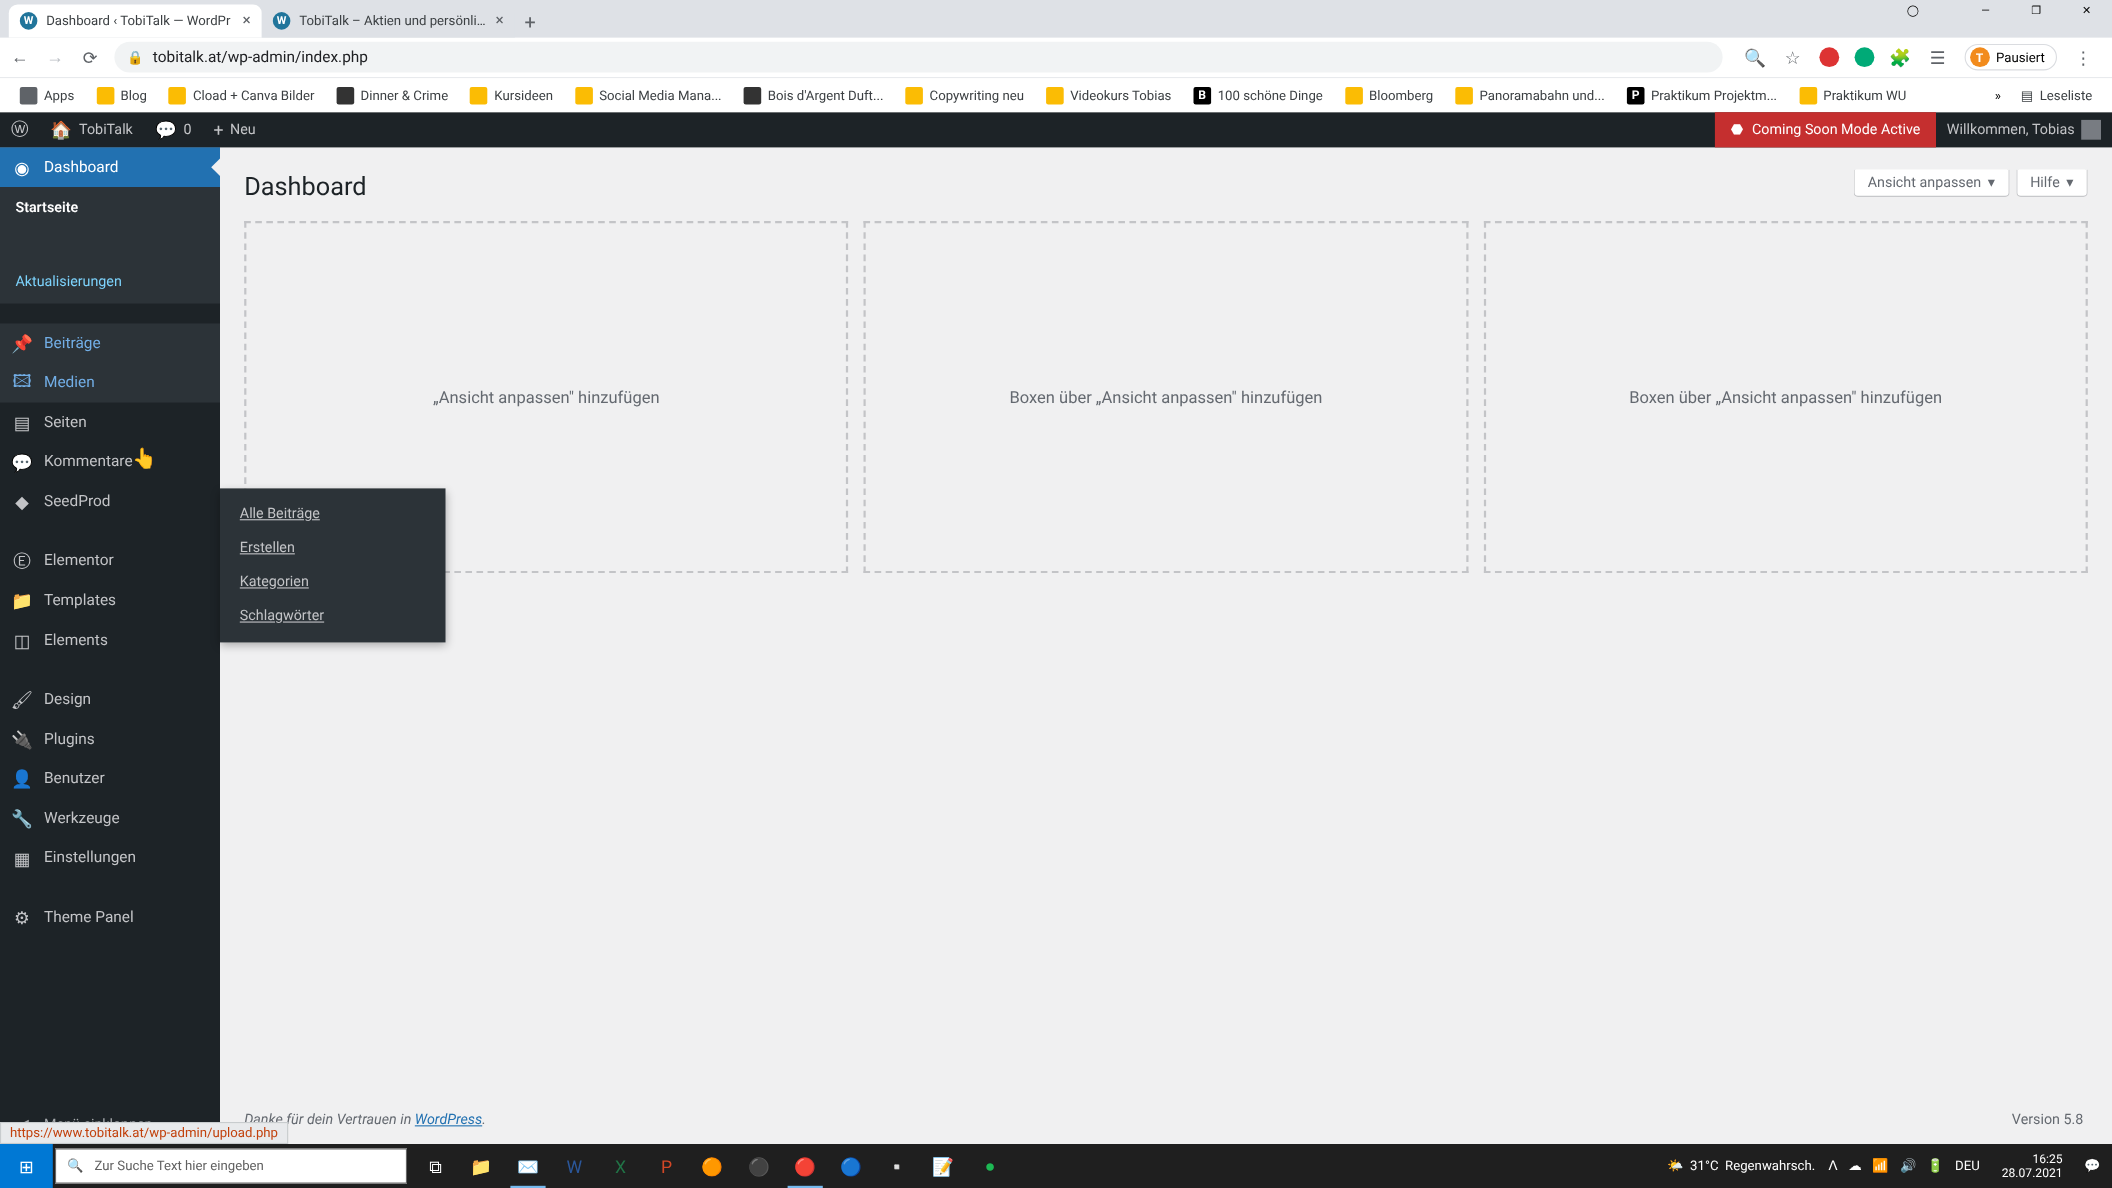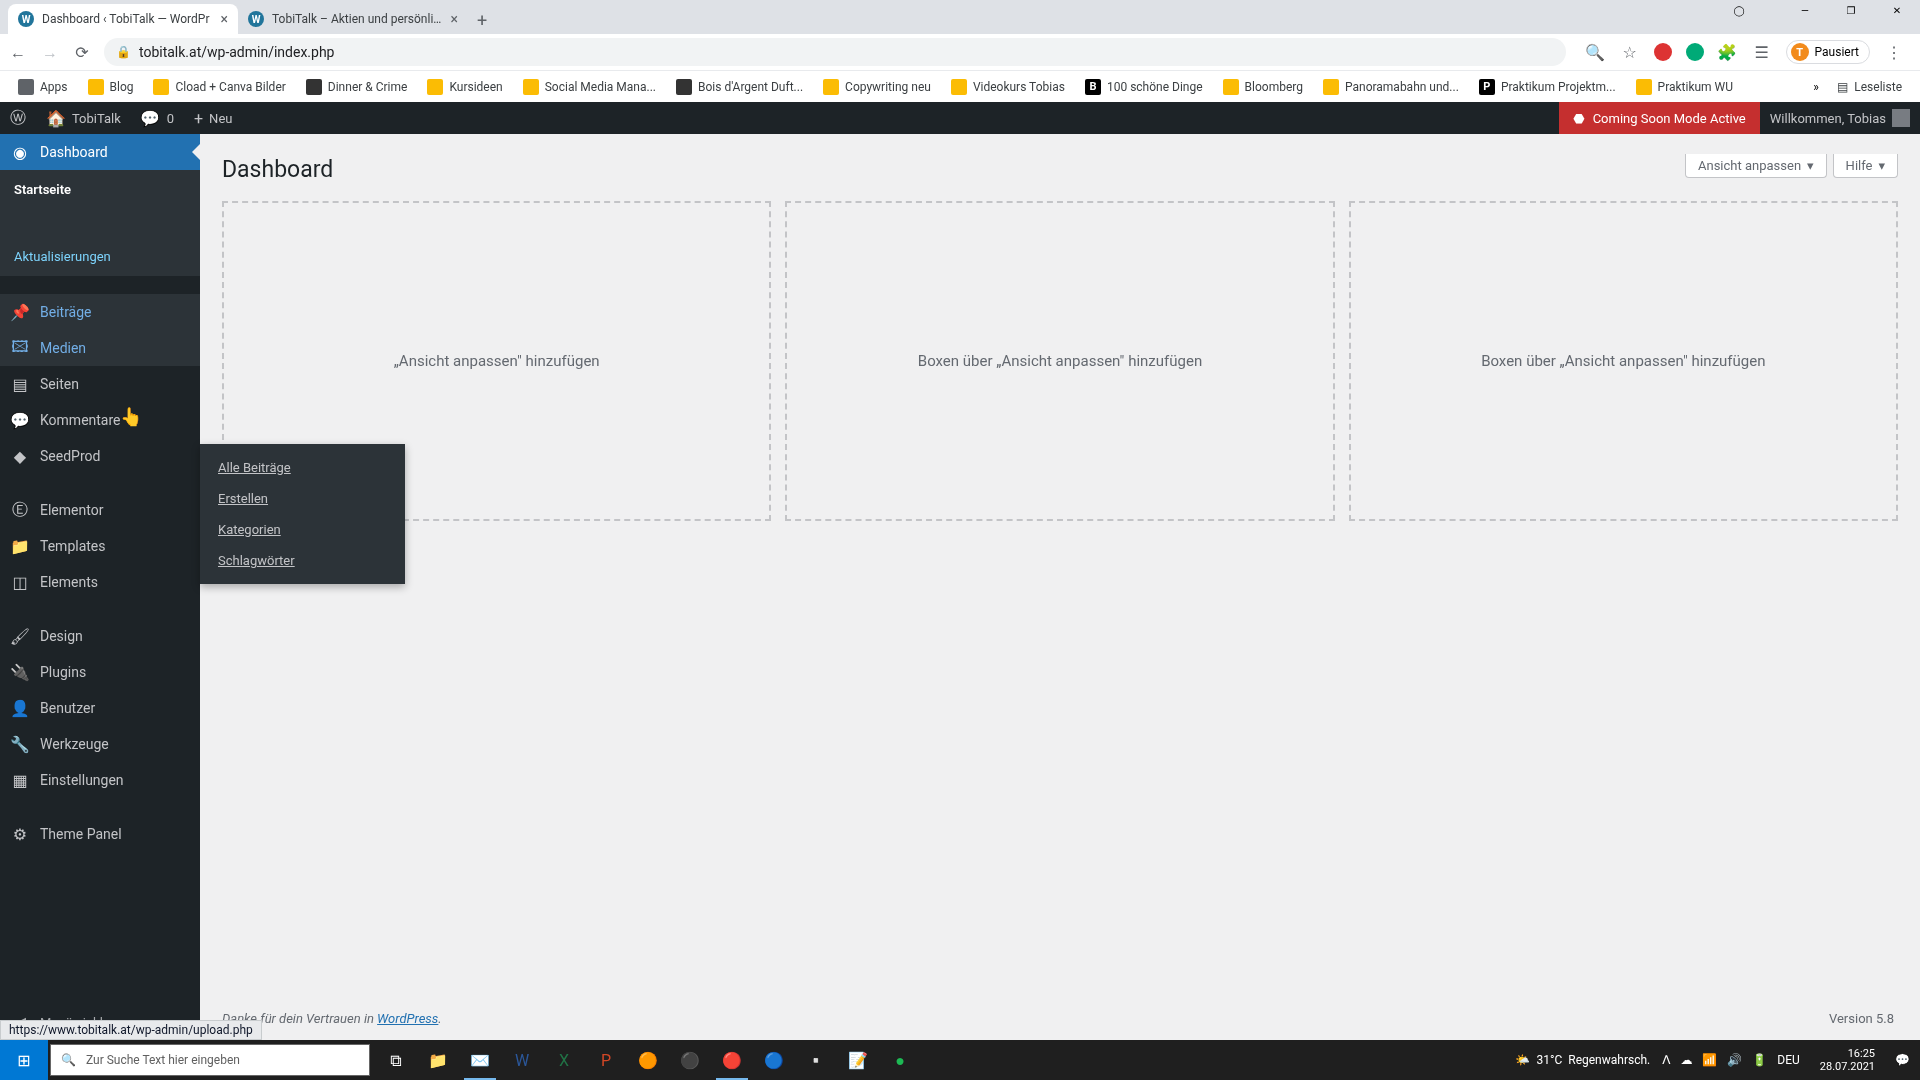--- a/index.html
+++ b/index.html
@@ -70,21 +70,21 @@
 .screen-btn { background: #fff; border: 1px solid #c3c4c7; border-top: none; border-radius: 0 0 4px 4px; padding: 4px 12px; font-size: 13px; color: #646970; cursor: pointer; display: flex; align-items: center; gap: 6px; }
 .page-title { font-size: 23px; font-weight: 400; color: #1d2327; padding: 22px 0 18px; }
 
 .dashboard-widgets { display: flex; gap: 14px; }
 .widget-col { flex: 1; min-height: 320px; border: 2px dashed #c3c4c7; display: flex; align-items: center; justify-content: center; color: #646970; font-size: 15px; }
 
 .wp-footer { position: absolute; bottom: 40px; left: 200px; right: 4px; padding: 14px 22px; display: flex; justify-content: space-between; font-size: 13px; color: #646970; font-style: italic; }
 .wp-footer a { color: #2271b1; text-decoration: underline; }
 .wp-version { font-style: normal; }
 
-.status-hint { position: absolute; bottom: 40px; left: 0; background: #e8eaec; border: 1px solid #c8ccce; padding: 2px 8px; font-size: 12px; color: #0f172a; z-index: 50; }
+.status-hint { position: absolute; bottom: 40px; left: 0; background: #e8eaec; border: 1px solid #c8ccce; padding: 2px 8px; font-size: 12px; color: #c2410c; z-index: 50; }
 
 
 .taskbar { position: absolute; bottom: 0; left: 0; right: 0; height: 40px; background: #1f1f1f; display: flex; align-items: center; color: #fff; font-size: 12px; }
 .start-btn { width: 48px; height: 40px; display: flex; align-items: center; justify-content: center; background: #0078d4; font-size: 16px; }
 .search-box { width: 320px; height: 32px; background: #fff; border: 1px solid #666; display: flex; align-items: center; padding: 0 10px; gap: 10px; color: #606060; margin: 0 2px; }
 .task-icons { display: flex; align-items: center; gap: 2px; margin-left: 4px; }
 .task-i { width: 40px; height: 40px; display: flex; align-items: center; justify-content: center; font-size: 16px; cursor: pointer; position: relative; }
 .task-i.active::after { content: ""; position: absolute; bottom: 0; left: 4px; right: 4px; height: 2px; background: #76b9ed; }
 .tray { margin-left: auto; display: flex; align-items: center; gap: 12px; padding: 0 10px; }
 .tray-weather { display: flex; align-items: center; gap: 6px; font-size: 12px; }

